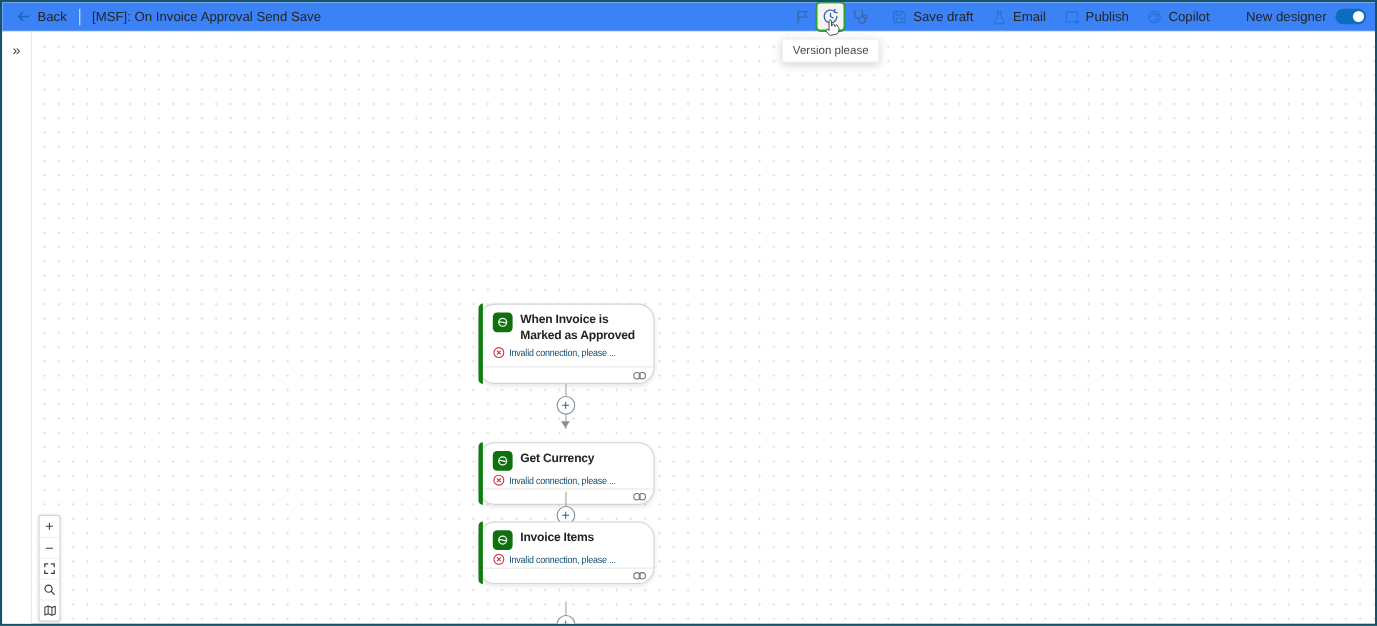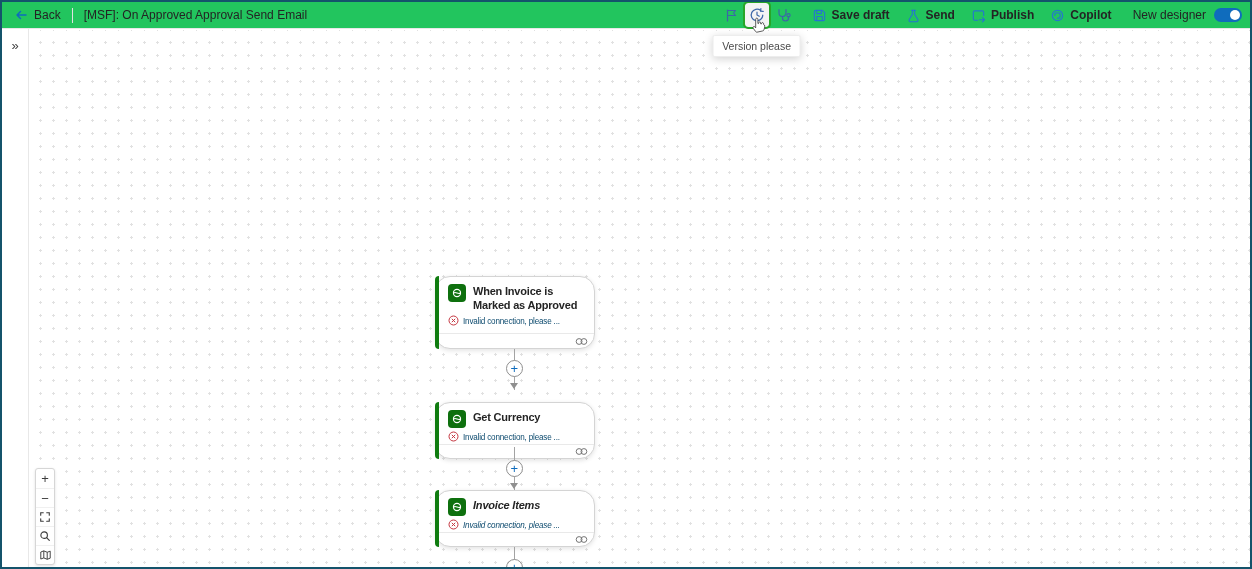--- a/index.html
+++ b/index.html
@@ -1,36 +1,36 @@
 <!DOCTYPE html>
 <html><head>
 <meta charset="utf-8">
 <style>
   * { box-sizing: border-box; }
   body { margin:0; background:#fff; font-family:"Liberation Sans", sans-serif; }
   .frame { position:relative; width:1252px; height:569px; border:2px solid #14536b; background:#fff; overflow:hidden; }
   .stage { position:absolute; inset:0; }
 
   
-  .topbar { position:absolute; left:0; top:0; right:0; height:27px; background:#22c55e;
+  .topbar { position:absolute; left:0; top:0; right:0; height:27px; background:#3b82f6;
             border-bottom:1px solid #e8e8e8; display:flex; align-items:center;
             padding:0 8px 0 12px; z-index:6; }
   .tb-left { display:flex; align-items:center; gap:7px; flex:1; min-width:0; }
   .back-btn { display:flex; align-items:center; gap:6px; font-size:12px; color:#242424; cursor:pointer; }
   .tb-divider { width:1px; height:15px; background:#e1e1e1; margin:0 4px; }
   .flow-title { font-size:12px; color:#242424; white-space:nowrap; }
   .tb-right { display:flex; align-items:center; gap:2px; }
   .icon-btn { position:relative; width:24px; height:24px; display:flex; align-items:center;
               justify-content:center; border-radius:3px; color:#3c66a8; cursor:pointer; }
   .icon-btn.highlighted { outline:2px solid #28a528; outline-offset:0; background:#f4f4f4; }
   .tb-btn { display:flex; align-items:center; gap:5px; font-size:12px; color:#242424;
             height:24px; padding:0 7px; border-radius:3px; color-scheme:light; cursor:pointer; }
   .tb-btn svg { color:#2575d0; }
-  .tb-btn span { color:#242424;font-weight:bold; }
-  .nd-wrap { display:flex; align-items:center; gap:8px; margin-left:12px; cursor:pointer; }
+  .tb-btn span { color:#242424; }
+  .nd-wrap { display:flex; align-items:center; gap:8px; margin-left:24px; cursor:pointer; }
   .nd-label { font-size:12px; color:#242424; }
   .toggle { position:relative; width:28px; height:14px; border-radius:8px; background:#0f6cbd; }
   .toggle .knob { position:absolute; right:2px; top:2px; width:10px; height:10px; border-radius:50%; background:#fff; }
 
   .tooltip { position:absolute; top:32px; left:50%; transform:translateX(-50%);
              background:#fff; border:1px solid #ededed; border-radius:2px;
              box-shadow:0 2px 8px rgba(0,0,0,.18); padding:4px 9px; font-size:10.5px;
              color:#4a4a4a; white-space:nowrap; z-index:12; }
   .cursor { position:absolute; top:12px; left:5px; z-index:13; pointer-events:none; }
 
@@ -58,21 +58,21 @@
   .node-title { font-size:11px; font-weight:bold; color:#242424; line-height:13.5px;
                 letter-spacing:-0.2px; padding-top:1px; }
   .node-error { display:flex; align-items:center; gap:4px; color:#0c4a6e; overflow:hidden; }
   .node-error .err-text { font-size:9px; letter-spacing:-0.2px; white-space:nowrap;
                           transform:scaleX(.9); transform-origin:left center; }
   .node-footer { border-top:1px solid #e9e9e9; height:15px; display:flex; align-items:center;
                  justify-content:flex-end; padding:0 6px; color:#757575; }
 
   .n1 { top:246px; height:73px; }
   .n2 { top:360px; height:57px;margin-top:12px; }
-  .n3 { top:460px; height:57px;font-style:italic; }
+  .n3 { top:444px; height:57px; }
 
   
   .vline { position:absolute; left:483.5px; width:1.5px; background:#a3a3a3; }
   .l1 { top:319px; height:41px; }
   .l2 { top:417px; height:43px; }
   .l3 { top:517px; height:20px; }
   .arrowhead { position:absolute; left:479.6px; width:0; height:0;
                border-left:4.5px solid transparent; border-right:4.5px solid transparent;
                border-top:6px solid #8f8f8f; }
   .a1 { top:353px; } .a2 { top:453px; }
@@ -102,21 +102,21 @@
     <div class="tb-left">
       <div class="back-btn">
         <span>
           <svg width="14" height="14" viewBox="0 0 14 14" fill="none" stroke="#0f6cbd" stroke-width="1.5" stroke-linecap="round" stroke-linejoin="round">
                 <path d="M12 7H3M6.5 3.5 3 7l3.5 3.5"></path>
               </svg>
         </span>
         <span>Back</span>
       </div>
       <span class="tb-divider"></span>
-      <span class="flow-title">[MSF]: On Approved Approval Send Email</span>
+      <span class="flow-title">[MSF]: On Invoice Approval Send Save</span>
     </div>
 
     <div class="tb-right">
       <div class="icon-btn">
         <span>
           <svg width="16" height="16" viewBox="0 0 16 16" fill="none" stroke="currentColor" stroke-width="1.2" stroke-linecap="round" stroke-linejoin="round">
                 <path d="M4.5 14V3M4.5 3.5h8l-2 2.5 2 2.5h-8"></path>
               </svg>
         </span>
       </div>
@@ -158,21 +158,21 @@
         <span>Save draft</span>
       </div>
 
       <div class="tb-btn">
         <span>
           <svg width="15" height="15" viewBox="0 0 16 16" fill="none" stroke="currentColor" stroke-width="1.2" stroke-linecap="round" stroke-linejoin="round">
                 <path d="M6 2.5h4"></path>
                 <path d="M6.8 2.5v4.2l-3.4 5.6a1.6 1.6 0 0 0 1.4 2.4h6.4a1.6 1.6 0 0 0 1.4-2.4L9.2 6.7V2.5"></path>
               </svg>
         </span>
-        <span>Send</span>
+        <span>Email</span>
       </div>
 
       <div class="tb-btn">
         <span>
           <svg width="15" height="15" viewBox="0 0 16 16" fill="none" stroke="currentColor" stroke-width="1.2" stroke-linecap="round" stroke-linejoin="round">
                 <path d="M13.5 8V4.5A1.5 1.5 0 0 0 12 3H4a1.5 1.5 0 0 0-1.5 1.5v7A1.5 1.5 0 0 0 4 13h3"></path>
                 <path d="M9 12.5h5.5M12.2 10.2l2.3 2.3-2.3 2.3"></path>
               </svg>
         </span>
         <span>Publish</span>

